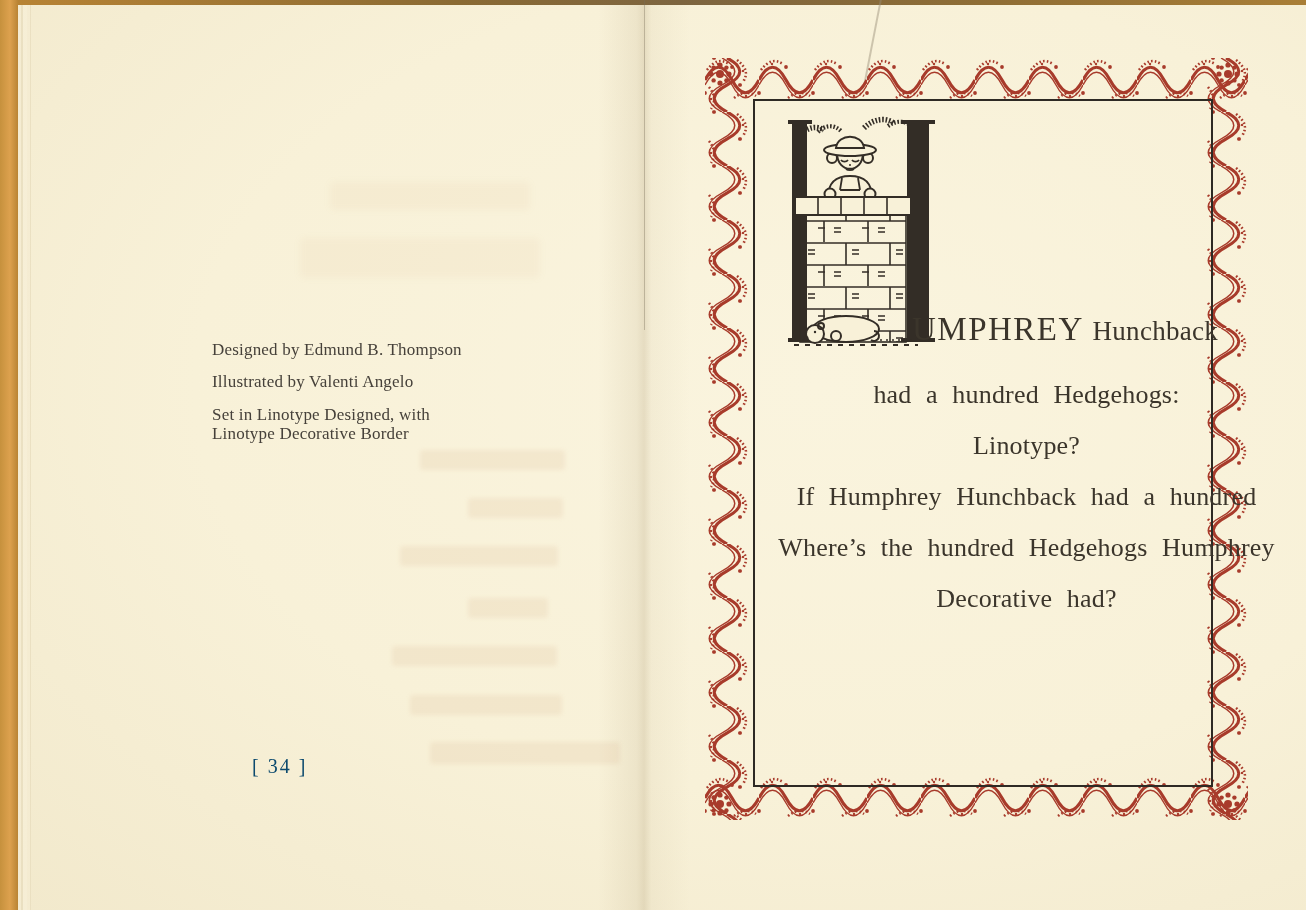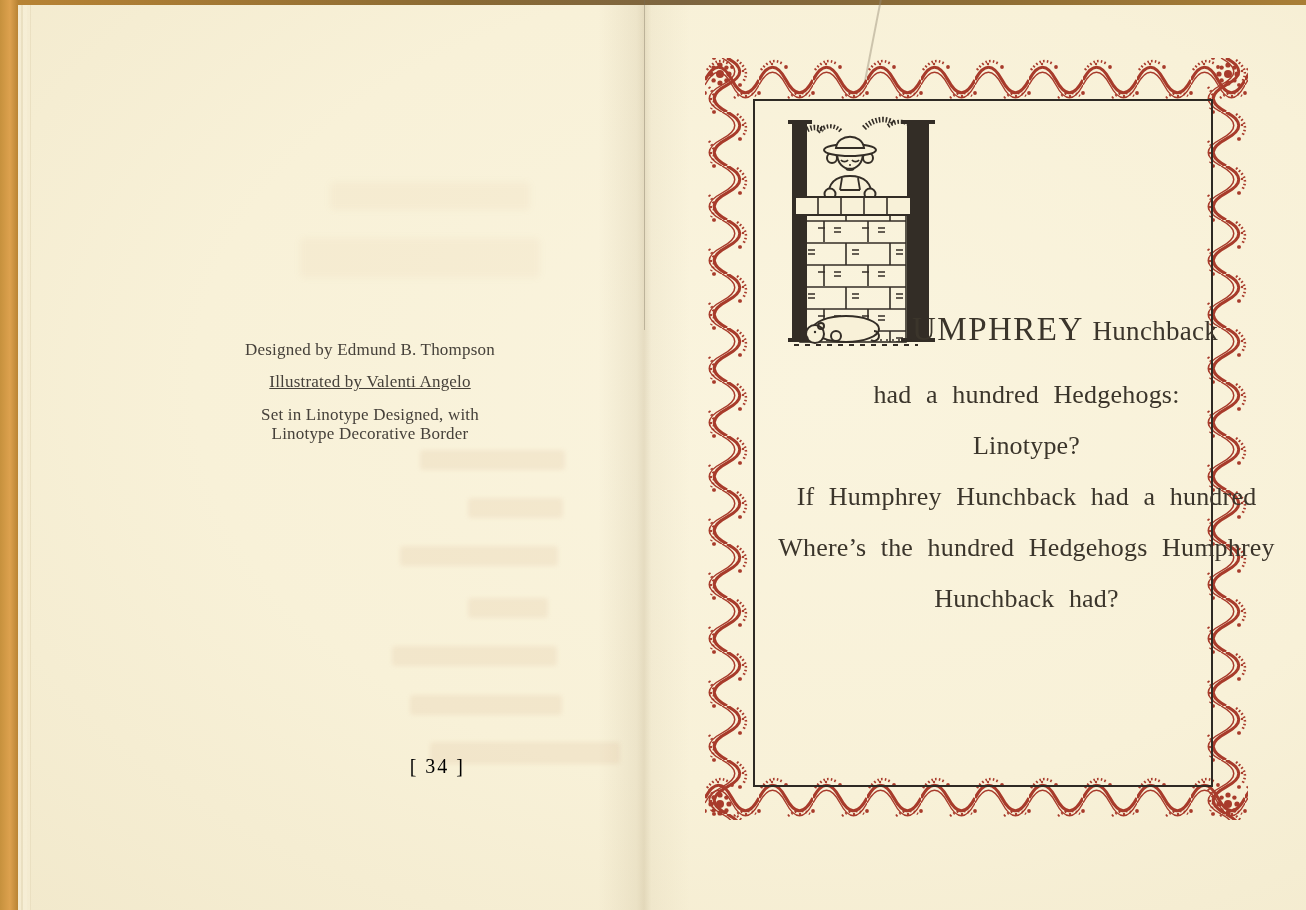--- a/index.html
+++ b/index.html
@@ -15,27 +15,27 @@
     background:radial-gradient(ellipse at 62% 42%, #faf4de 0%, #f8f1d8 55%, #f2e9cc 100%);}
   .fore-edge{position:absolute;left:18px;top:5px;width:13px;height:905px;
     background:repeating-linear-gradient(90deg,#f5ecd2 0 3px,#e8ddbe 3px 5px,#f7efd7 5px 9px);opacity:.8;}
   .gutter{position:absolute;left:598px;top:5px;width:92px;height:905px;
     background:linear-gradient(90deg,rgba(0,0,0,0) 0%,rgba(139,115,69,.10) 42%,rgba(139,115,69,.18) 50%,rgba(139,115,69,.06) 58%,rgba(0,0,0,0) 100%);}
   .gutter-line{position:absolute;left:644px;top:0;width:1px;height:330px;
     background:rgba(120,110,90,.38);filter:blur(.4px);}
   .crease{position:absolute;left:872px;top:-6px;width:2px;height:92px;
     background:rgba(150,140,118,.45);transform:rotate(11deg);filter:blur(.6px);}
   
-  .colophon{position:absolute;left:220px;top:340px;width:300px;text-align:center;
+  .colophon{position:absolute;left:212px;top:340px;width:300px;text-align:left;
     color:#46413a;font-size:17px;line-height:19px;letter-spacing:.2px;}
   .colophon .c1{margin:0 0 13px 0;}
-  .colophon .c2{margin:0 0 14px 0;text-decoration:underline;}
+  .colophon .c2{margin:0 0 14px 0;}
   .colophon .c3{margin:0;}
-  .page-number{position:absolute;left:265px;top:755px;width:200px;text-align:right;
-    color:#000000;font-size:20px;letter-spacing:2px;}
+  .page-number{position:absolute;left:252px;top:755px;width:200px;text-align:left;
+    color:#0c4a6e;font-size:20px;letter-spacing:2px;}
   .ghost{position:absolute;background:rgba(192,138,88,.10);filter:blur(2px);border-radius:4px;}
   .ghost.soft{background:rgba(192,138,88,.05);filter:blur(3px);}
   
   .border-strip{position:absolute;}
   .black-rule{position:absolute;left:753px;top:99px;width:460px;height:688px;
     border:2px solid #2e2a24;box-sizing:border-box;}
   .rosette{position:absolute;width:34px;height:34px;}
   
   .first-line{position:absolute;left:872px;top:311px;white-space:nowrap;color:#3b352b;margin-left:40px;}
   .first-line .caps{font-size:33px;letter-spacing:1.5px;}
@@ -287,17 +287,17 @@
     </div>
 
     <div class="first-line">
       <span class="caps">UMPHREY</span><span class="rest">Hunchback</span>
     </div>
     <div class="poem">
       <div>had a hundred Hedgehogs:</div>
       <div>Linotype?</div>
       <div>If Humphrey Hunchback had a hundred</div>
       <div>Where’s the hundred Hedgehogs Humphrey</div>
-      <div>Hunchback had?</div>
+      <div>Decorative had?</div>
     </div>
   </div>
 
 </div>
 
 </body></html>

